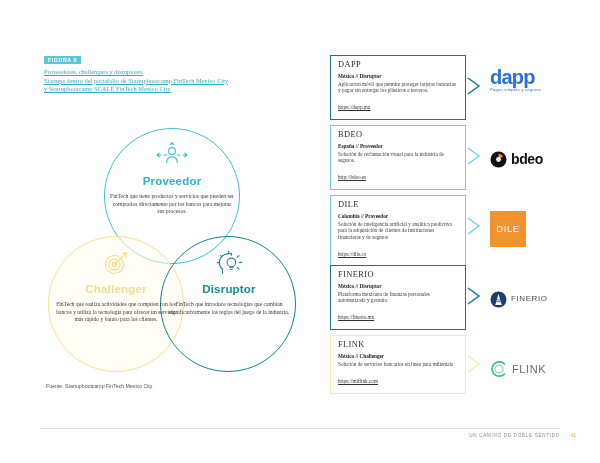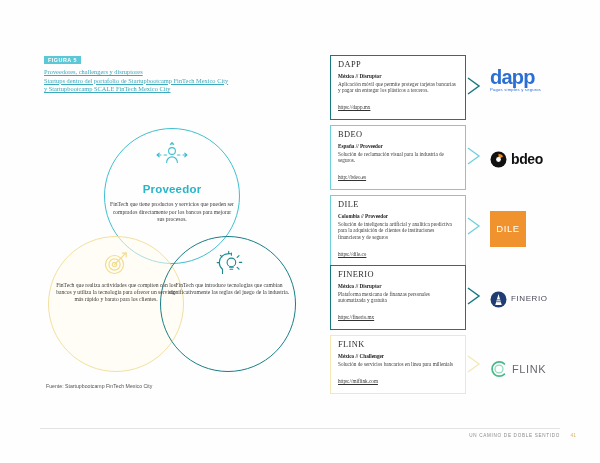--- a/index.html
+++ b/index.html
@@ -38,21 +38,21 @@
   .circle{position:absolute;border-radius:50%;box-sizing:border-box;}
   .c-prov{left:56px;top:0px;width:136px;height:136px;border:1.4px solid #3fbfd0;}
   .c-chal{left:0px;top:108px;width:136px;height:136px;border:1.4px solid #f2e0a0;background:rgba(255,252,236,.55);}
   .c-disr{left:112px;top:108px;width:136px;height:136px;border:1.6px solid #187f85;}
 
   .venn-block{position:absolute;text-align:center;}
   .venn-icon{display:block;margin:0 auto 1px auto;}
   .venn-head{
     font-family:"Liberation Sans", sans-serif;
     font-weight:bold;font-size:11.5px;letter-spacing:.2px;
-    margin:16px 0 3px 0;line-height:1;
+    margin:8px 0 3px 0;line-height:1;
   }
   .venn-body{
     font-family:"Liberation Serif", serif;
     font-size:5.6px;line-height:7.4px;color:#3a3a3a;
     text-align:center;
   }
   .b-prov{left:62px;top:14px;width:124px;}
   .b-prov .venn-head{color:#29b5c8;}
   .b-chal{left:4px;top:122px;width:128px;}
   .b-chal .venn-head{color:#f0dc93;}
@@ -165,33 +165,35 @@
       <div class="venn-block b-chal">
         <svg class="venn-icon" width="28" height="26" viewBox="0 0 28 26">
           <g fill="none" stroke="#f0dc93" stroke-width="1.2" stroke-linecap="round">
             <circle cx="12.5" cy="14.5" r="9"></circle>
             <circle cx="12.5" cy="14.5" r="5.6"></circle>
             <circle cx="12.5" cy="14.5" r="2.2"></circle>
             <path d="M12.5 14.5 24 3"></path>
             <path d="M20.4 3.2h3.8v3.8"></path>
           </g>
         </svg>
+        <p class="venn-head">Challenger</p>
         <p class="venn-body">FinTech que realiza actividades que compiten con los bancos y utiliza la tecnología para ofrecer un servicio más rápido y barato para los clientes.</p>
       </div>
 
       <div class="venn-block b-disr">
         <svg class="venn-icon" width="30" height="26" viewBox="0 0 30 26">
           <g fill="none" stroke="#1a8a90" stroke-width="1.1" stroke-linecap="round" stroke-linejoin="round">
             <path d="M8.5 23.5v-4.2c-2-1.6-3.2-4-3.2-6.7 0-5 4.2-9 9.4-9 .7 0 1.4.1 2 .2"></path>
             <path d="M5.4 12.6H3.2M8 6.9 6.4 5.4M14.7 3.6V1.4"></path>
             <circle cx="17.4" cy="12.4" r="4.3"></circle>
             <path d="M15.6 17.3h3.6M16.1 19.2h2.6"></path>
             <path d="M23.2 7.4l1.8-1.8M25.4 12.4h2.3M23.2 17.4l1.8 1.8M17.4 5.3V3.1"></path>
           </g>
         </svg>
+        <p class="venn-head">Disruptor</p>
         <p class="venn-body">FinTech que introduce tecnologías que cambian significativamente las reglas del juego de la industria.</p>
       </div>
     </div>
 
     <div class="fuente">Fuente: Startupbootcamp FinTech Mexico City</div>
   </div>
 
   <div class="cards">
 
     <div class="card-row r2">

